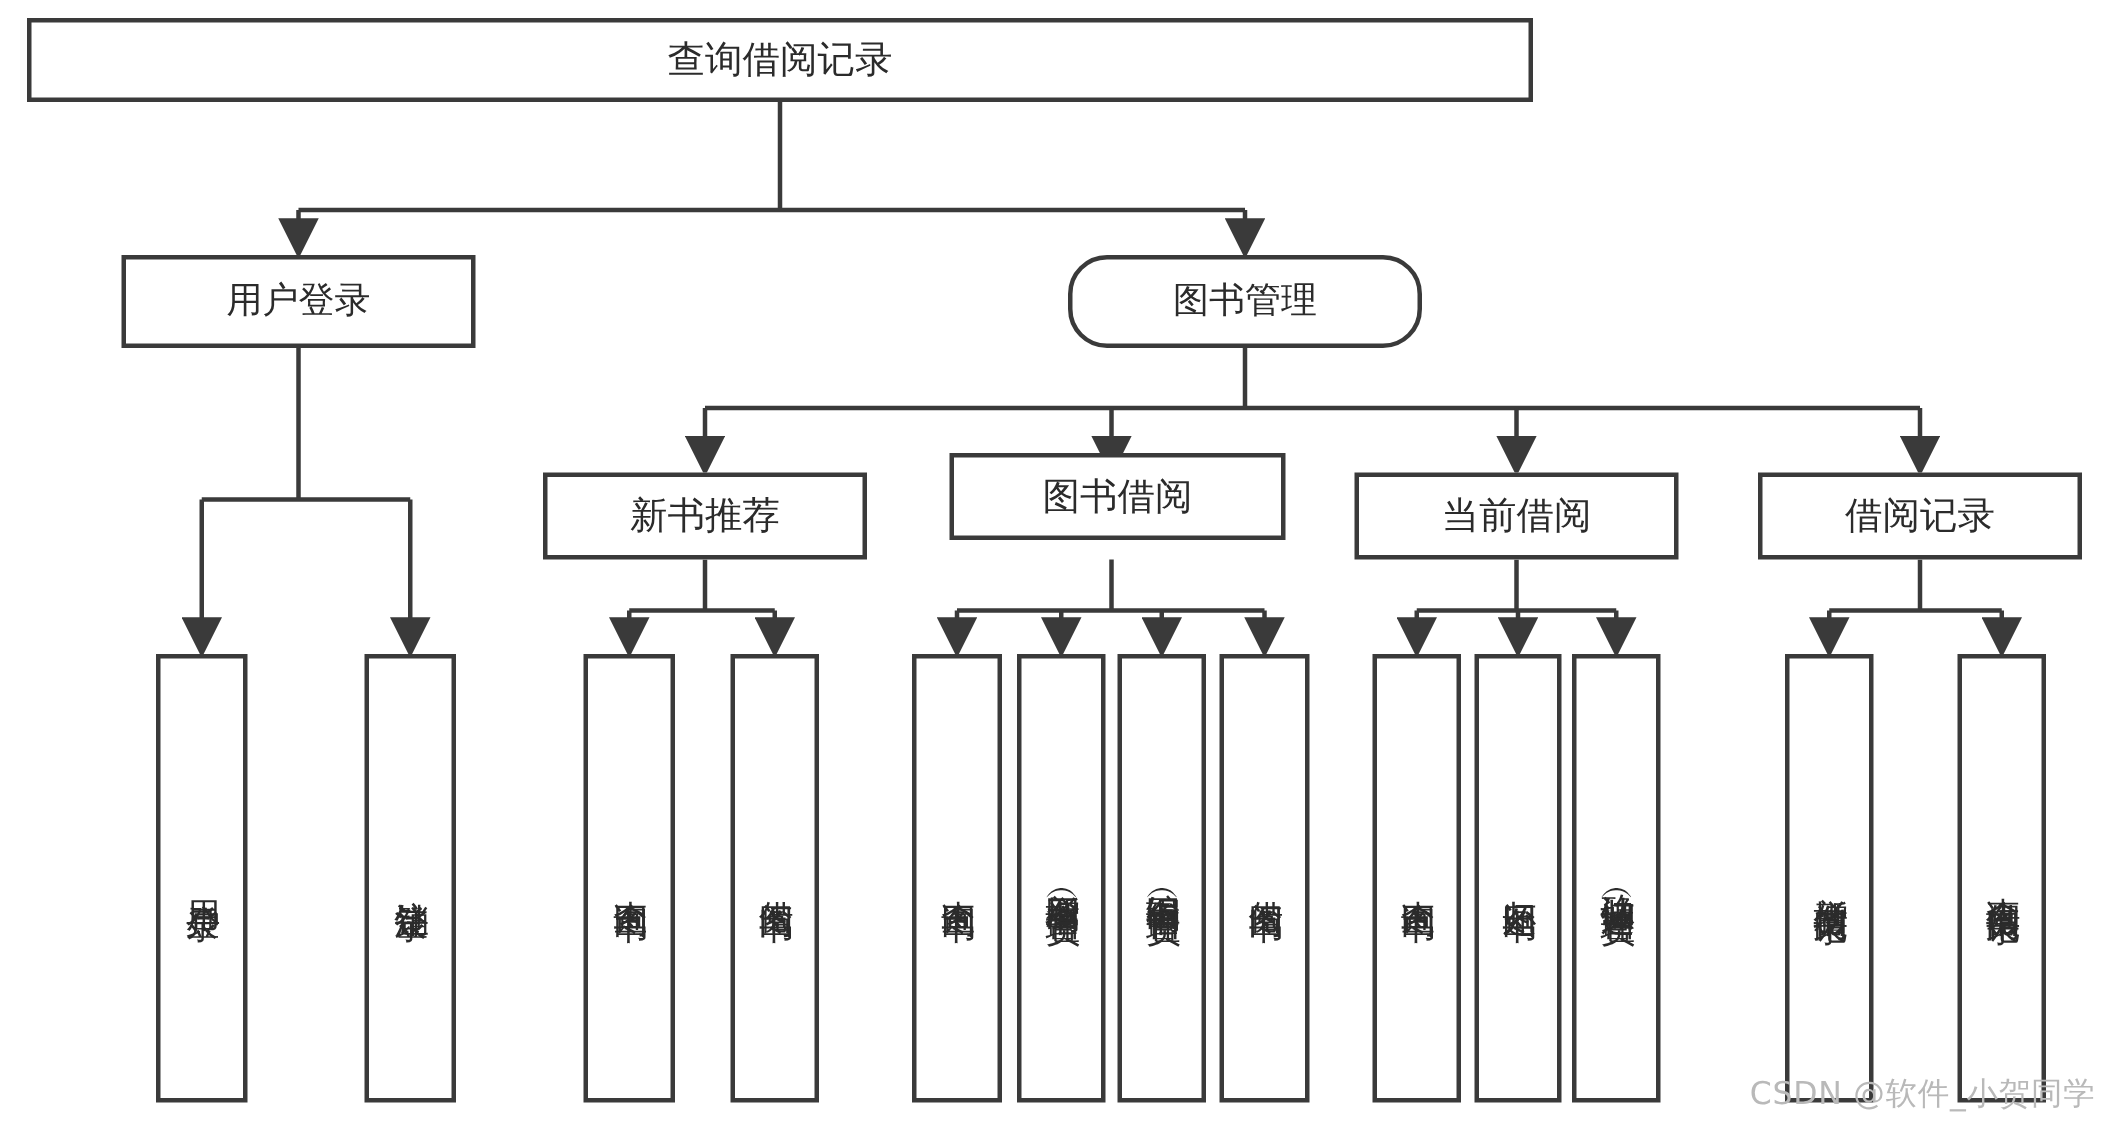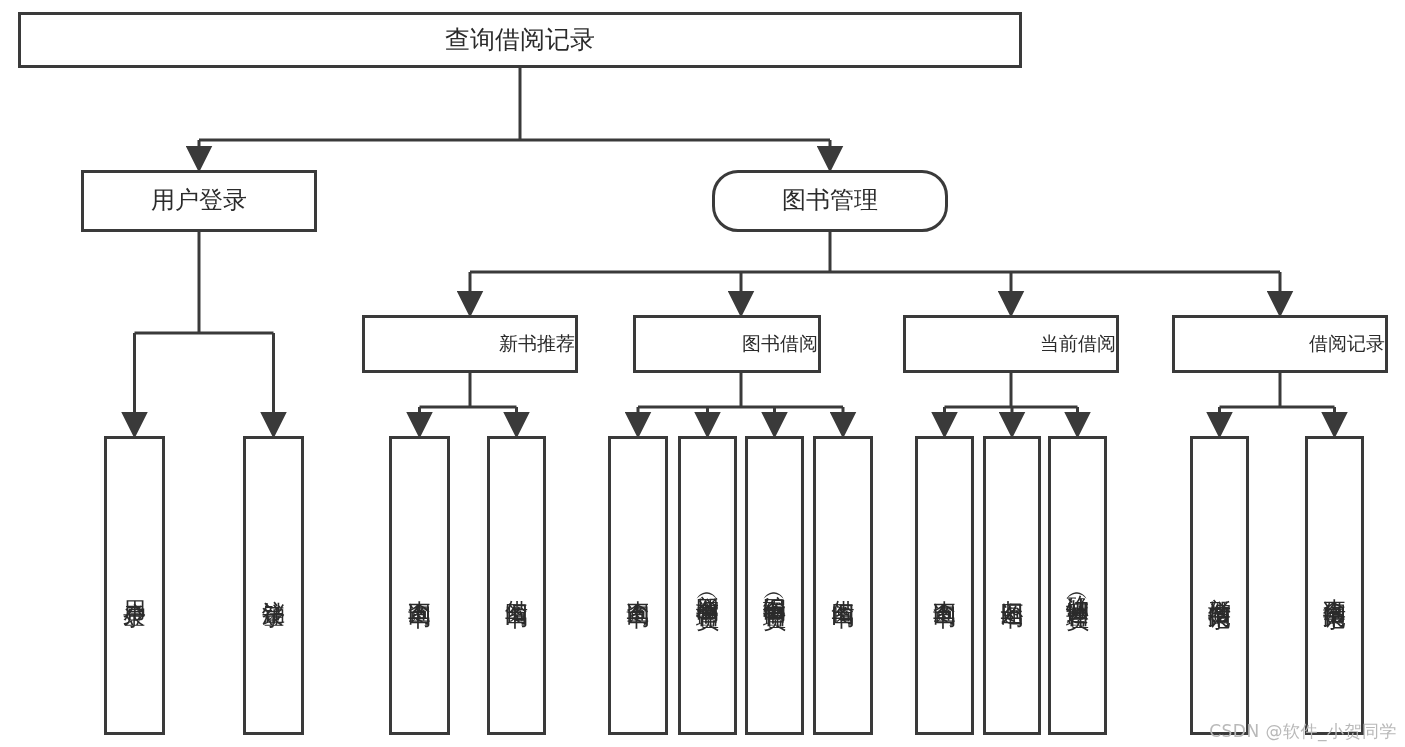--- a/index.html
+++ b/index.html
@@ -36,22 +36,21 @@
     color: #2b2b2b;
     z-index: 2;
   }
   .node.level-root {
     font-size: 25px;
   }
   .node.level-2 {
     font-size: 24px;
   }
   .node.level-3 {
-    font-size: 19px;
-    justify-content: flex-end;
+    font-size: 25px;
   }
   .node.leaf {
     border-width: 3px;
     font-size: 23px;
   }
   .node .label {
     text-align: center;
     line-height: 1.22;
     white-space: pre;
   }
@@ -60,21 +59,21 @@
     text-orientation: upright;
     line-height: 1.18;
     letter-spacing: 2px;
     white-space: pre;
     max-height: 272px;
   }
   #watermark {
     position: absolute;
     right: 8px;
     bottom: 4px;
-    font-size: 17px;
+    font-size: 21px;
     color: #b9b9b9;
     letter-spacing: 0.5px;
     z-index: 3;
     white-space: nowrap;
     font-family: "DejaVu Sans", "Liberation Sans", sans-serif;
   }
 </style>
 </head>
 <body>
 
@@ -132,21 +131,21 @@
   </div>
 
   <div class="node level-2" style="left: 712px; top: 170px; width: 236px; height: 62px; border-radius: 26px;">
     <span class="label">图书管理</span>
   </div>
 
   <div class="node level-3" style="left: 362px; top: 315px; width: 216px; height: 58px;">
     <span class="label">新书推荐</span>
   </div>
 
-  <div class="node level-3" style="left: 633px; top: 315px; width: 188px; height: 58px;">
+  <div class="node level-3" style="left: 633px; top: 302px; width: 224px; height: 58px;">
     <span class="label">图书借阅</span>
   </div>
 
   <div class="node level-3" style="left: 1172px; top: 315px; width: 216px; height: 58px;">
     <span class="label">借阅记录</span>
   </div>
 
   <div class="node level-3" style="left: 903px; top: 315px; width: 216px; height: 58px;">
     <span class="label">当前借阅</span>
   </div>

